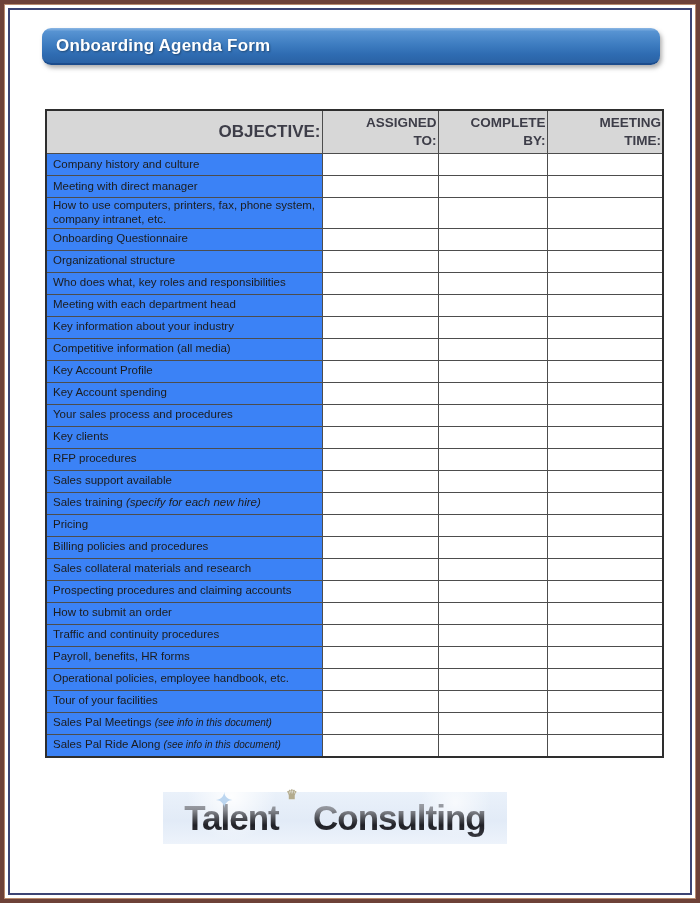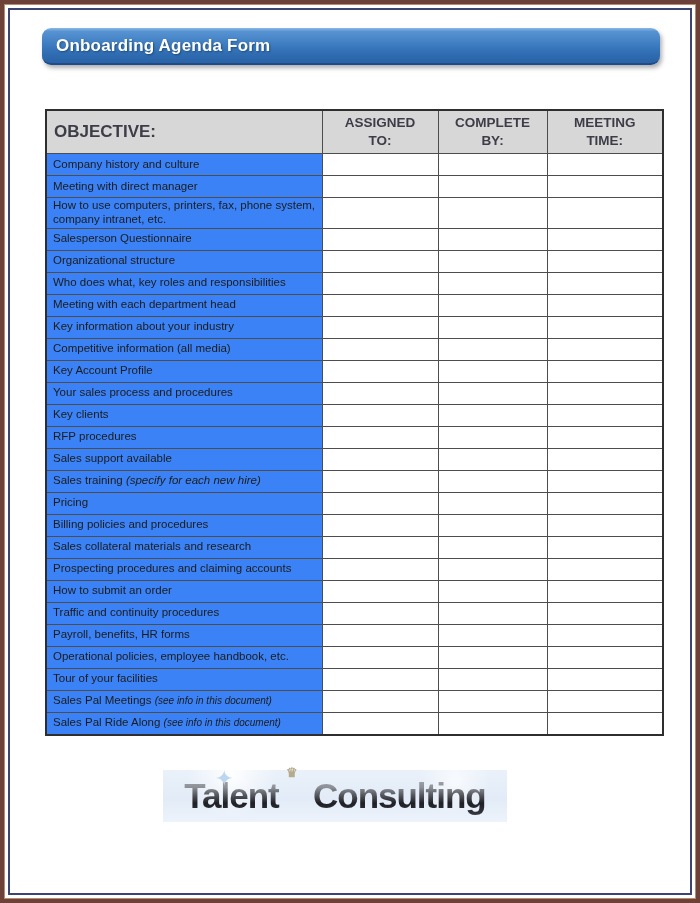--- a/index.html
+++ b/index.html
@@ -47,20 +47,21 @@
     width: 617px;
     border: 2px solid #2e2e2e;
   }
   .agenda th, .agenda td { border: 1px solid #4d4d4d; }
   .agenda thead th {
     background: #d7d7d7;
     color: #3d3d48;
     height: 40px;
     vertical-align: middle;
     font-weight: bold;
+    text-align: right;
   }
   th.obj-h { text-align: left; font-size: 17px; padding-left: 7px; }
   th.col-h { font-size: 13.5px; text-align: center; white-space: pre-line; line-height: 1.3; margin-left: 37px; }
   .agenda td {
     height: 19px;
     box-sizing: content-box;
     font-size: 11.5px;
     color: #1c1c1c;
     padding: 1px 6px;
     vertical-align: middle;
@@ -143,21 +144,21 @@
             <td class="blank"></td>
             <td class="blank"></td>
           </tr>
           <tr>
             <td class="obj"><span>How to use computers, printers, fax, phone system, company intranet, etc.</span></td>
             <td class="blank"></td>
             <td class="blank"></td>
             <td class="blank"></td>
           </tr>
           <tr>
-            <td class="obj"><span>Salesperson Questionnaire</span></td>
+            <td class="obj"><span>Onboarding Questionnaire</span></td>
             <td class="blank"></td>
             <td class="blank"></td>
             <td class="blank"></td>
           </tr>
           <tr>
             <td class="obj"><span>Organizational structure</span></td>
             <td class="blank"></td>
             <td class="blank"></td>
             <td class="blank"></td>
           </tr>
@@ -180,20 +181,26 @@
             <td class="blank"></td>
           </tr>
           <tr>
             <td class="obj"><span>Competitive information (all media)</span></td>
             <td class="blank"></td>
             <td class="blank"></td>
             <td class="blank"></td>
           </tr>
           <tr>
             <td class="obj"><span>Key Account Profile</span></td>
+            <td class="blank"></td>
+            <td class="blank"></td>
+            <td class="blank"></td>
+          </tr>
+          <tr>
+            <td class="obj"><span>Key Account spending</span></td>
             <td class="blank"></td>
             <td class="blank"></td>
             <td class="blank"></td>
           </tr>
           <tr>
             <td class="obj"><span>Your sales process and procedures</span></td>
             <td class="blank"></td>
             <td class="blank"></td>
             <td class="blank"></td>
           </tr>

